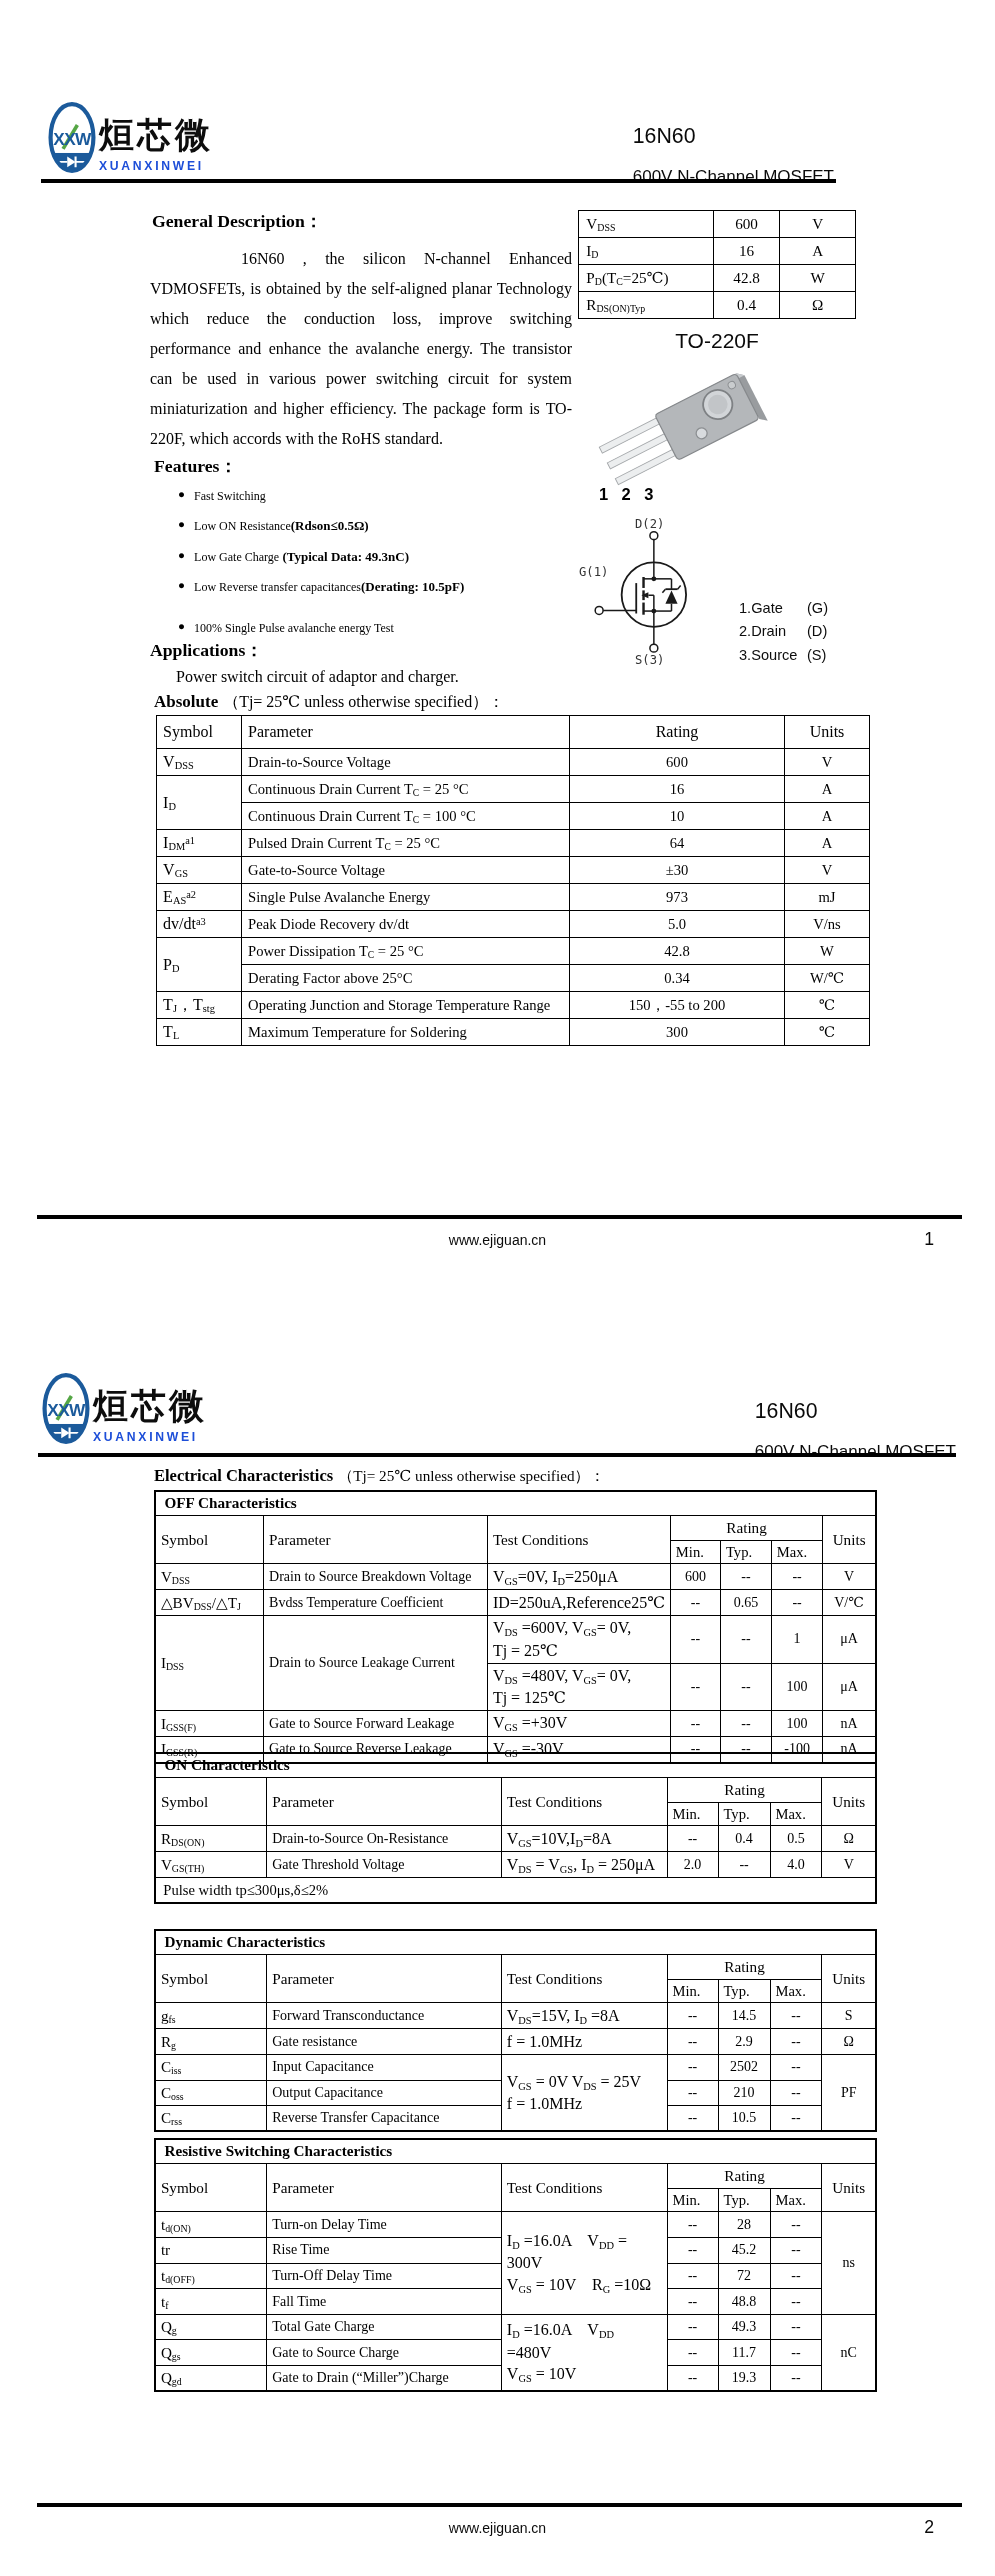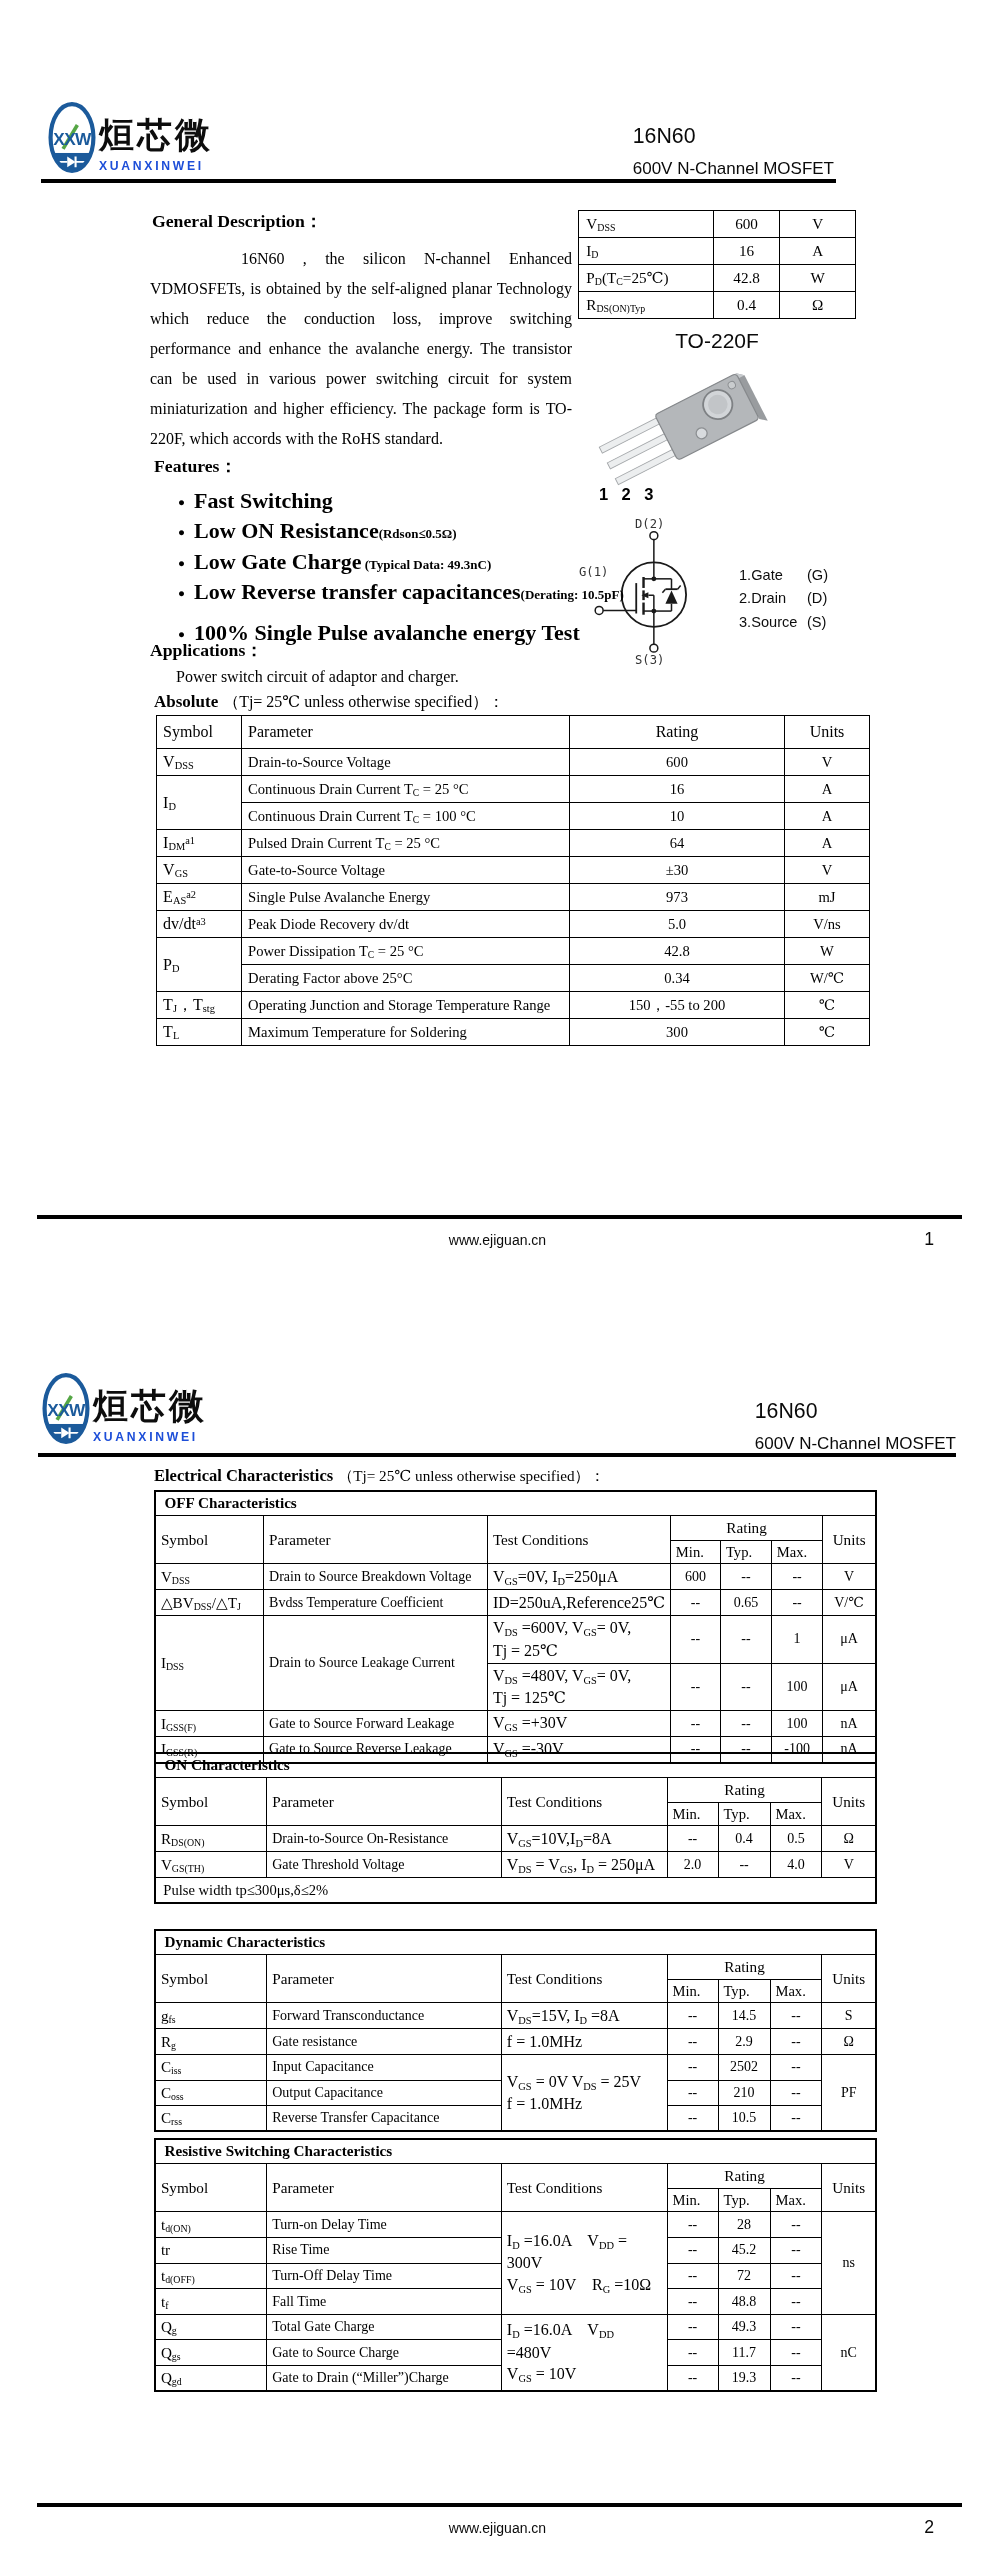--- a/index.html
+++ b/index.html
@@ -9,44 +9,44 @@
   sub{font-size:65%;vertical-align:-18%}
   sup{font-size:65%;vertical-align:35%}
   .rule{position:absolute;height:4.3px;background:#000}
 
   
   .logo-cn{position:absolute;font-family:"DejaVu Sans",sans-serif;font-weight:900;font-size:35px;letter-spacing:3px;color:#0d0d0d;line-height:1}
   .logo-en{position:absolute;font-family:"Liberation Sans","DejaVu Sans",sans-serif;font-weight:700;font-size:12.2px;letter-spacing:2.7px;color:#1d4ed8}
 
   .htitle{position:absolute;line-height:1}
   .htitle .pn{font-family:"Liberation Sans","DejaVu Sans",sans-serif;font-size:21.3px;color:#0a0a0a}
-  .htitle .sub{font-family:"Liberation Sans","DejaVu Sans",sans-serif;font-size:17px;margin-top:13px;color:#0a0a0a}
+  .htitle .sub{font-family:"Liberation Sans","DejaVu Sans",sans-serif;font-size:17px;margin-top:21px;color:#0a0a0a}
 
   .h-section{position:absolute;font-weight:bold;font-size:17.7px}
   .h-rest{font-weight:normal;font-size:16px;margin-left:4.9px}
 
   .para{position:absolute;left:150px;top:244px;width:422px;font-size:16px;line-height:30px;text-align:justify;text-indent:91px}
 
   
   table{border-collapse:collapse}
   .qs{position:absolute;left:578px;top:210px;width:278px}
   .qs td{border:1.2px solid #000;height:27px;font-size:15.2px;padding:0 7.3px}
   .qs td.v,.qs td.u{text-align:center;padding:0}
 
   .pkg-label{position:absolute;left:578px;top:329px;width:278px;text-align:center;font-family:"Liberation Sans","DejaVu Sans",sans-serif;font-size:21px;color:#0a0a0a}
 
   .pins{position:absolute;left:599px;top:485px;font-family:"Liberation Sans","DejaVu Sans",sans-serif;font-weight:bold;font-size:16.5px;display:flex;gap:13.4px}
   .symlab{position:absolute;font-family:"DejaVu Sans Mono",monospace;font-size:12.2px;color:#333}
-  .plegend{position:absolute;left:739px;top:567px;font-family:"Liberation Sans","DejaVu Sans",sans-serif;font-size:14.6px;color:#0d0d0d}
+  .plegend{position:absolute;left:739px;top:600px;font-family:"Liberation Sans","DejaVu Sans",sans-serif;font-size:14.6px;color:#0d0d0d}
   .plegend .row{margin-bottom:7.3px;white-space:nowrap}
   .plegend .pl-name{display:inline-block;width:68px}
 
   .feat{position:absolute;left:178px;white-space:nowrap}
   .feat .dot{font-size:11.6px;vertical-align:12%;margin-right:9.1px}
-  .feat .ftext{font-weight:bold;font-size:22px}
+  .feat .ftext{font-weight:normal;font-size:12px}
   .feat .fnote{font-weight:bold;font-size:13px}
   .app-text{position:absolute;left:176px;top:668px;font-size:16px}
 
   
   .abs-t{position:absolute;left:156px;top:715px;width:714px}
   .abs-t th,.abs-t td{border:1.2px solid #000;border-top-width:1.8px;border-bottom-width:1.8px;padding:0 6.1px}
   .abs-t th{height:33px;font-weight:normal;font-size:16px;text-align:left}
   .abs-t th.c,.abs-t td.rating,.abs-t td.units{text-align:center}
   .abs-t td{height:27px;font-size:14.6px}
   .abs-t td.symbol{font-size:16px}

